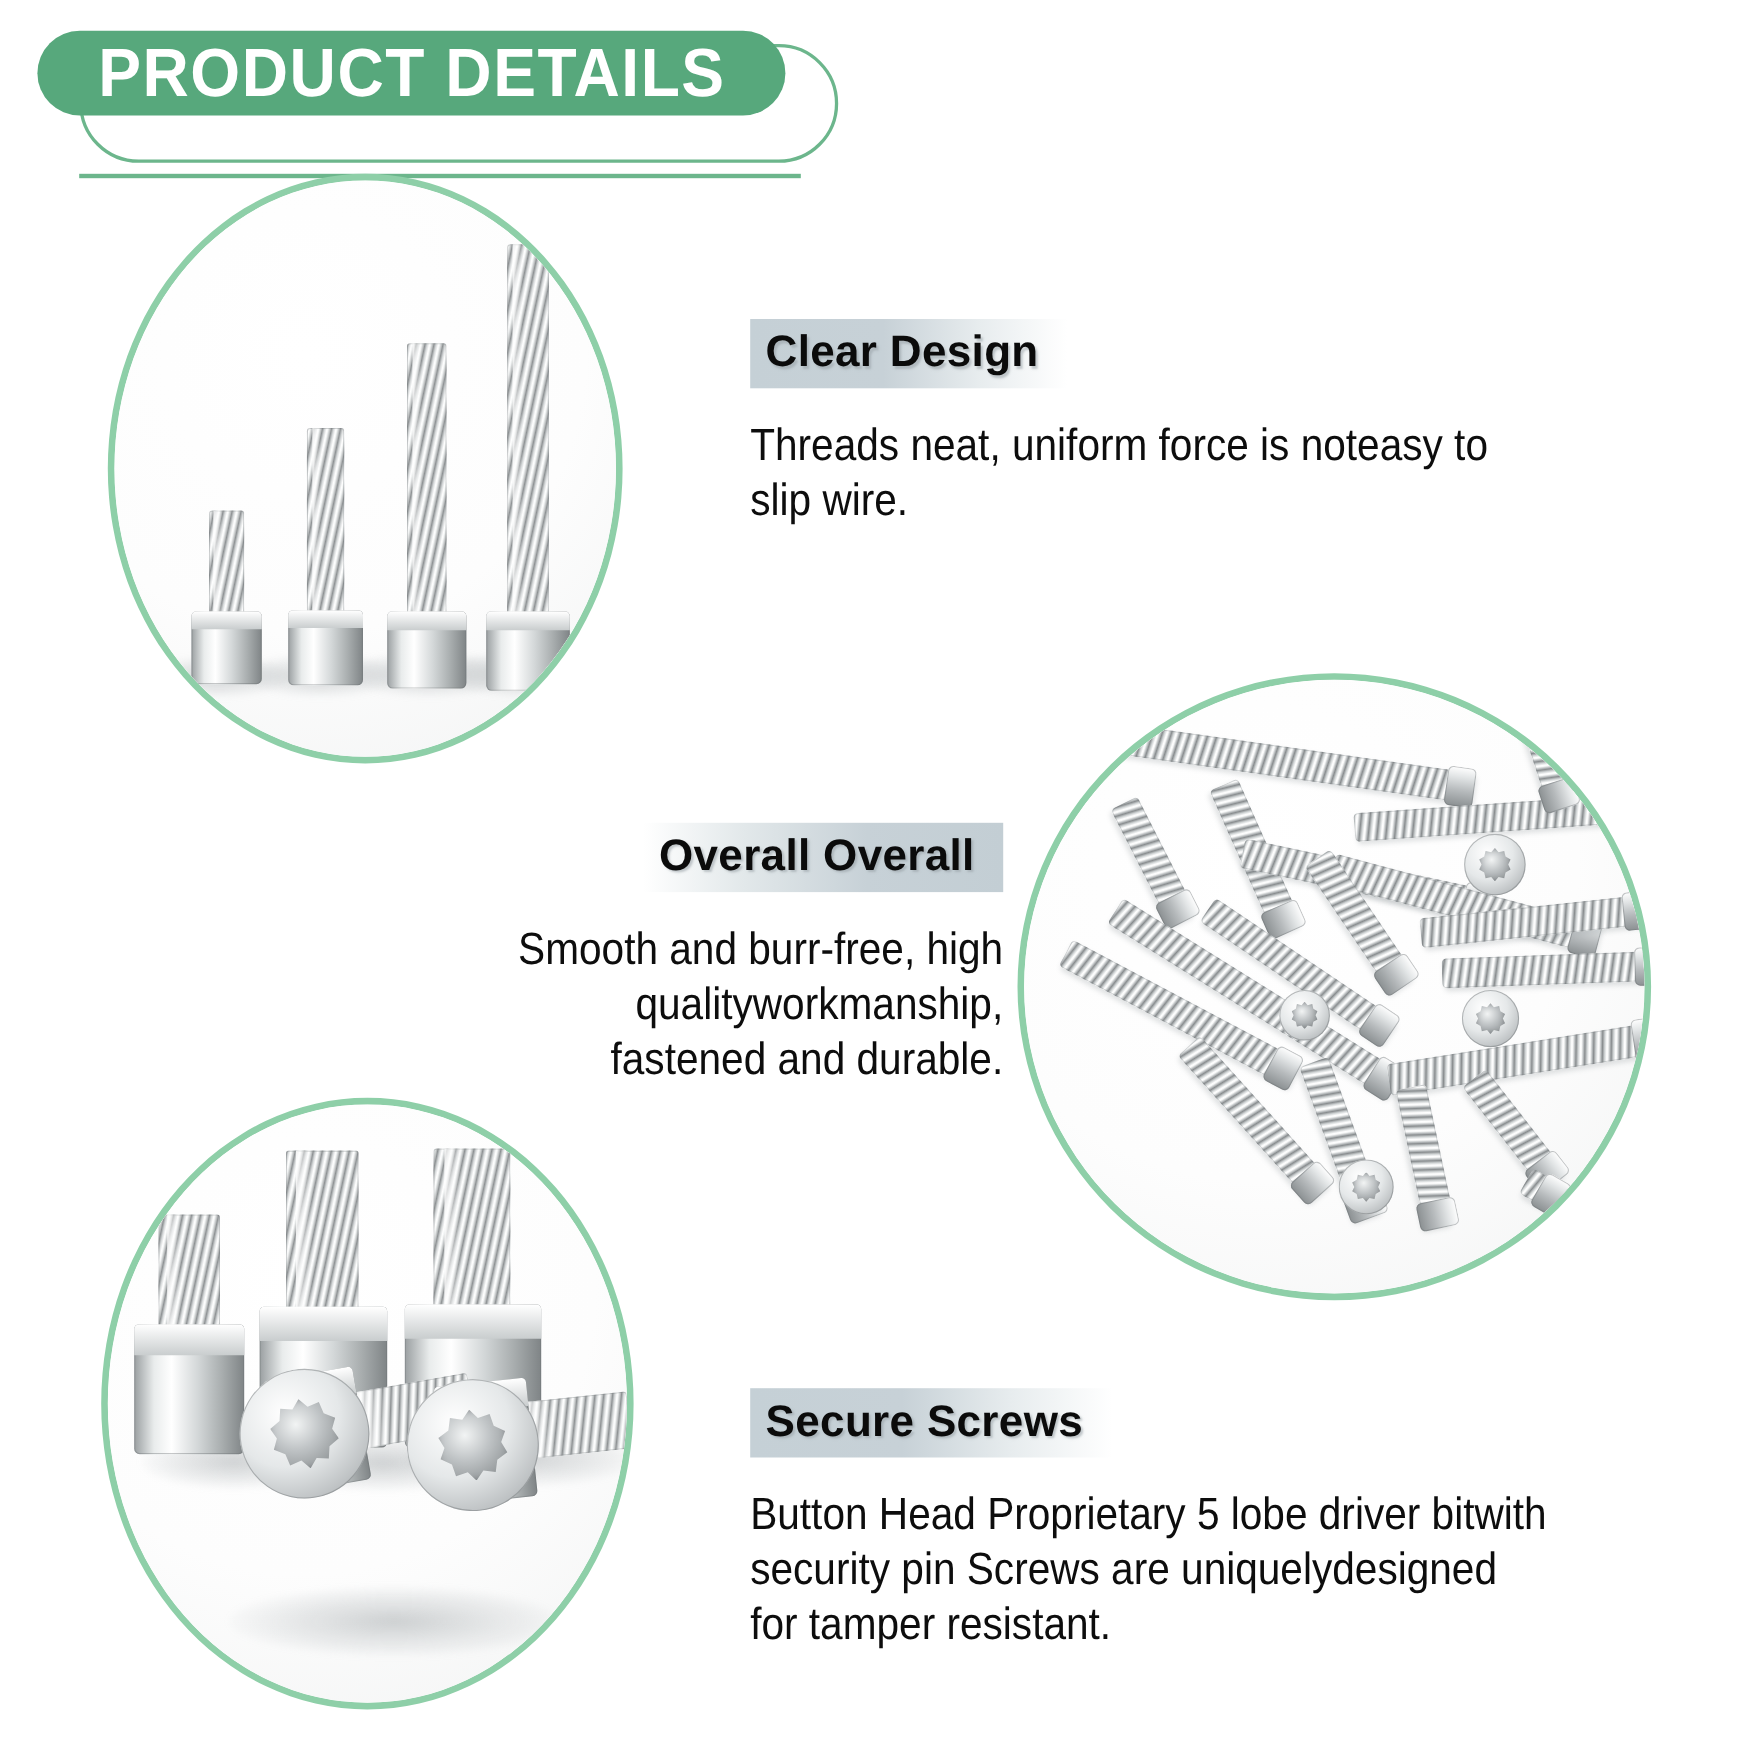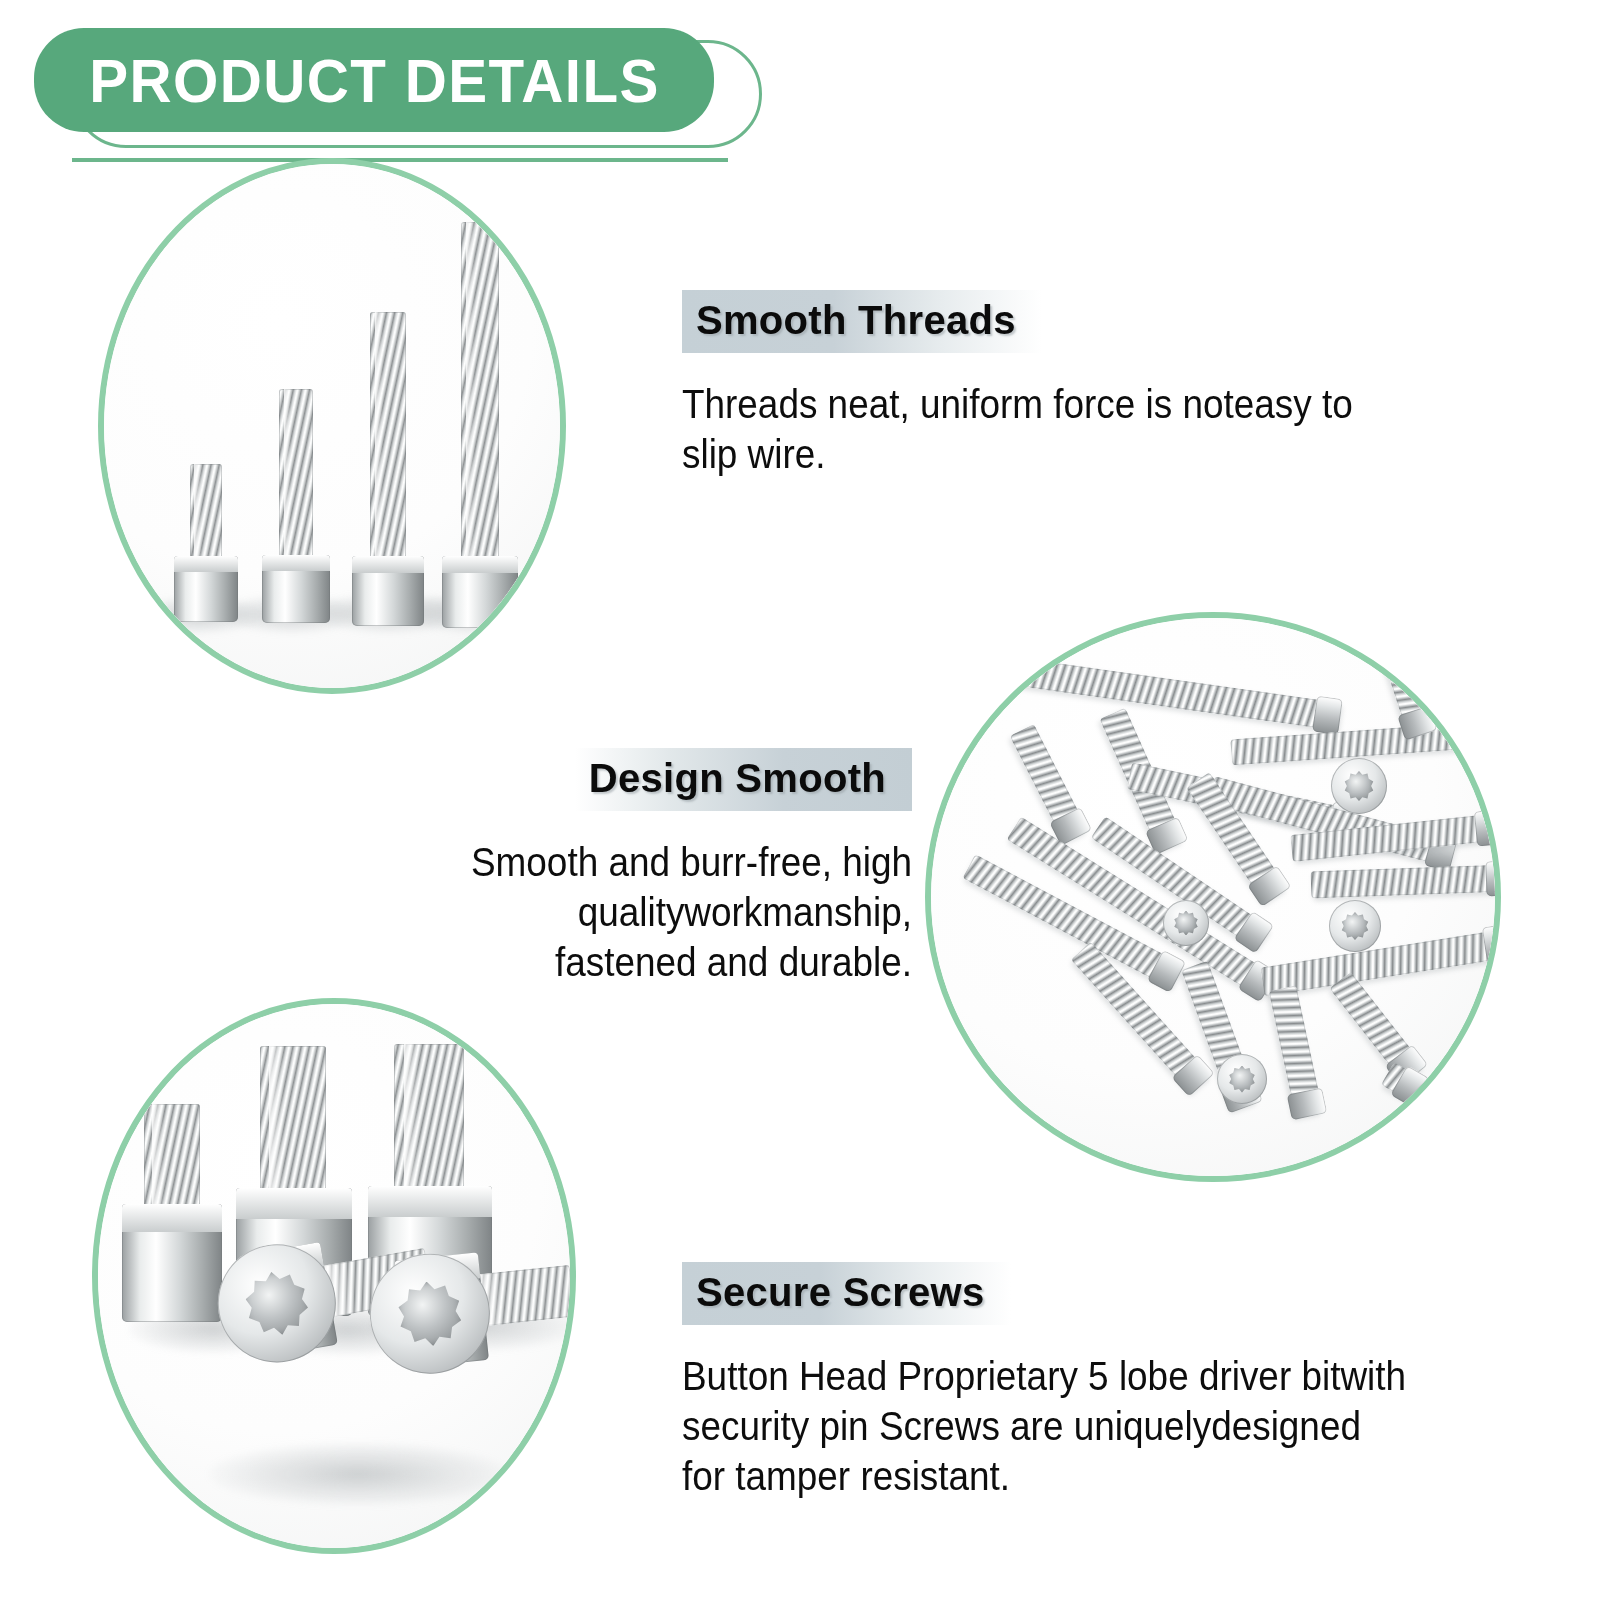--- a/index.html
+++ b/index.html
@@ -19,21 +19,21 @@
   }
   .pill-outline{
     position:absolute; left:38px; top:12px;
     width:690px; height:108px;
     border:3px solid #6cb68c;
     border-radius:56px;
     background:transparent;
   }
   .pill-fill{
     position:absolute; left:0; top:0;
-    width:680px; height:104px;
+    width:680px; height:77px;
     background:#57a87c;
     border-radius:50px;
     display:flex; align-items:center; justify-content:center;
   }
   .pill-fill .title{
     color:#ffffff;
     font-size:62px;
     font-weight:bold;
     letter-spacing:1.5px;
     font-family:"Liberation Sans", sans-serif;
@@ -316,29 +316,29 @@
       <div class="torx-face" style="left:16px; top:0;  width:120px; height:120px;">
           <span class="torx-star"></span>
         </div>
     </div>
 
   </div>
 </div>
 
 <div class="text-block" id="block-clear">
   <div class="heading-wrap">
-    <span class="heading-hl hl-ltr">Smooth Threads</span>
+    <span class="heading-hl hl-ltr">Clear Design</span>
   </div>
   <div class="body-text">Threads neat, uniform force is noteasy to
 slip wire.</div>
 </div>
 
 <div class="text-block" id="block-smooth">
   <div class="heading-wrap">
-    <span class="heading-hl hl-rtl">Design Smooth</span>
+    <span class="heading-hl hl-rtl">Overall Overall</span>
   </div>
   <div class="body-text right-origin">Smooth and burr-free, high
 qualityworkmanship,
 fastened and durable.</div>
 </div>
 
 <div class="text-block" id="block-secure">
   <div class="heading-wrap">
     <span class="heading-hl hl-ltr">Secure Screws</span>
   </div>

